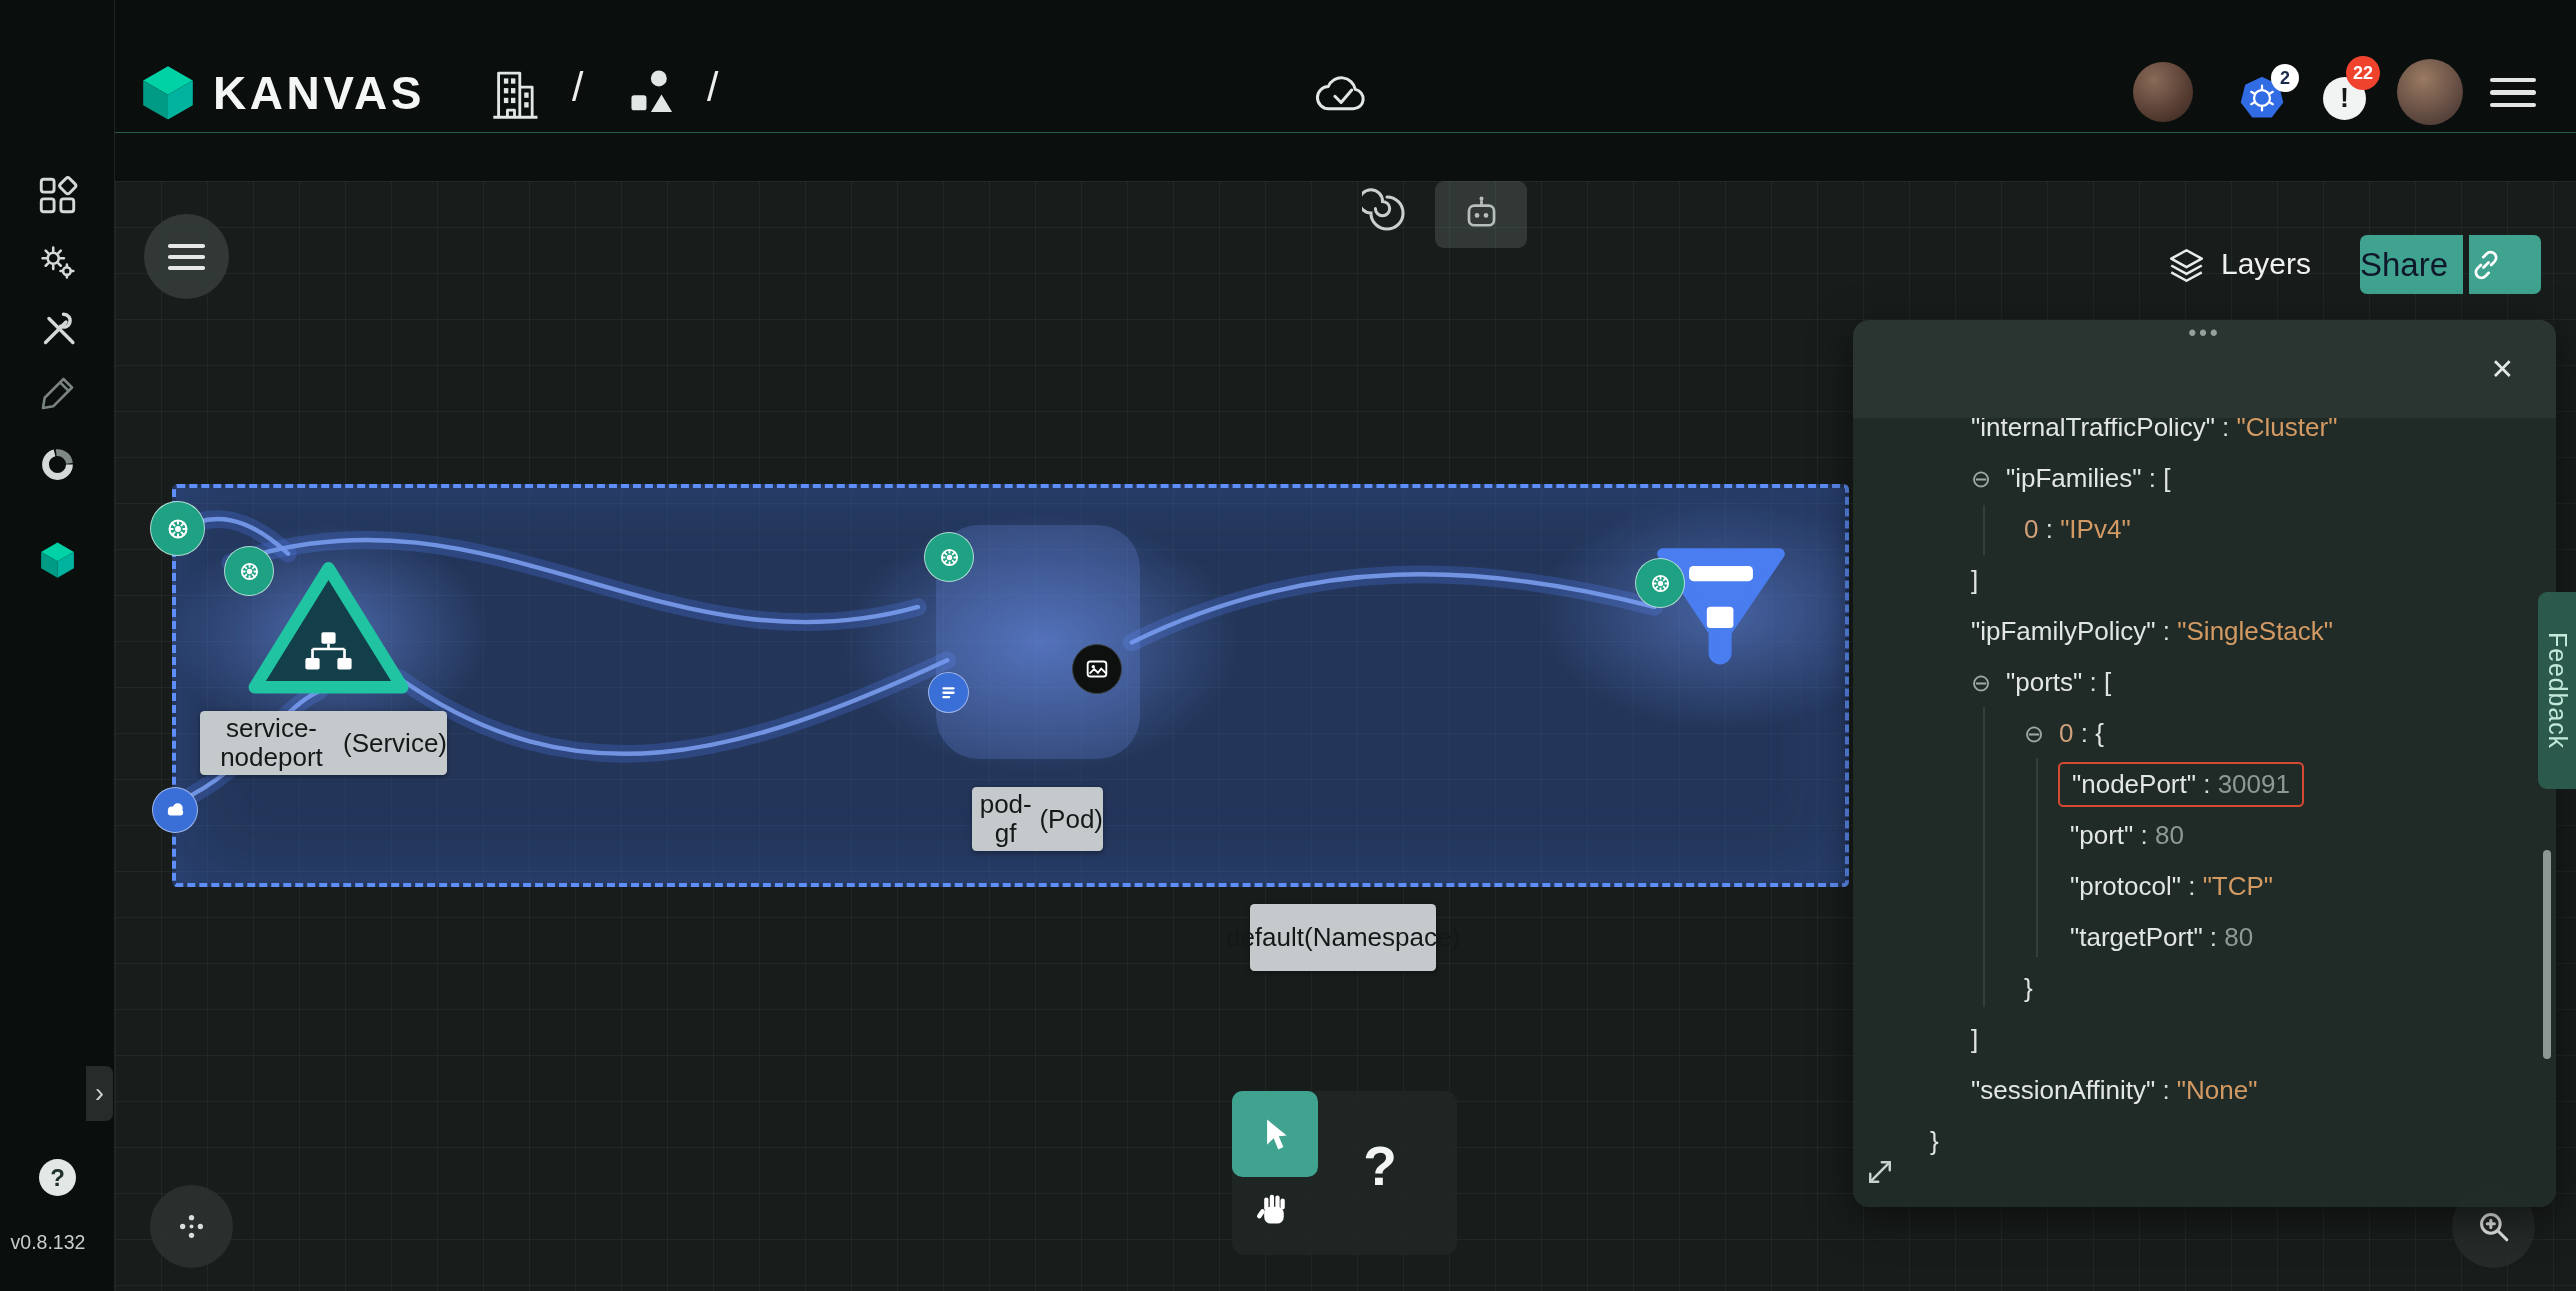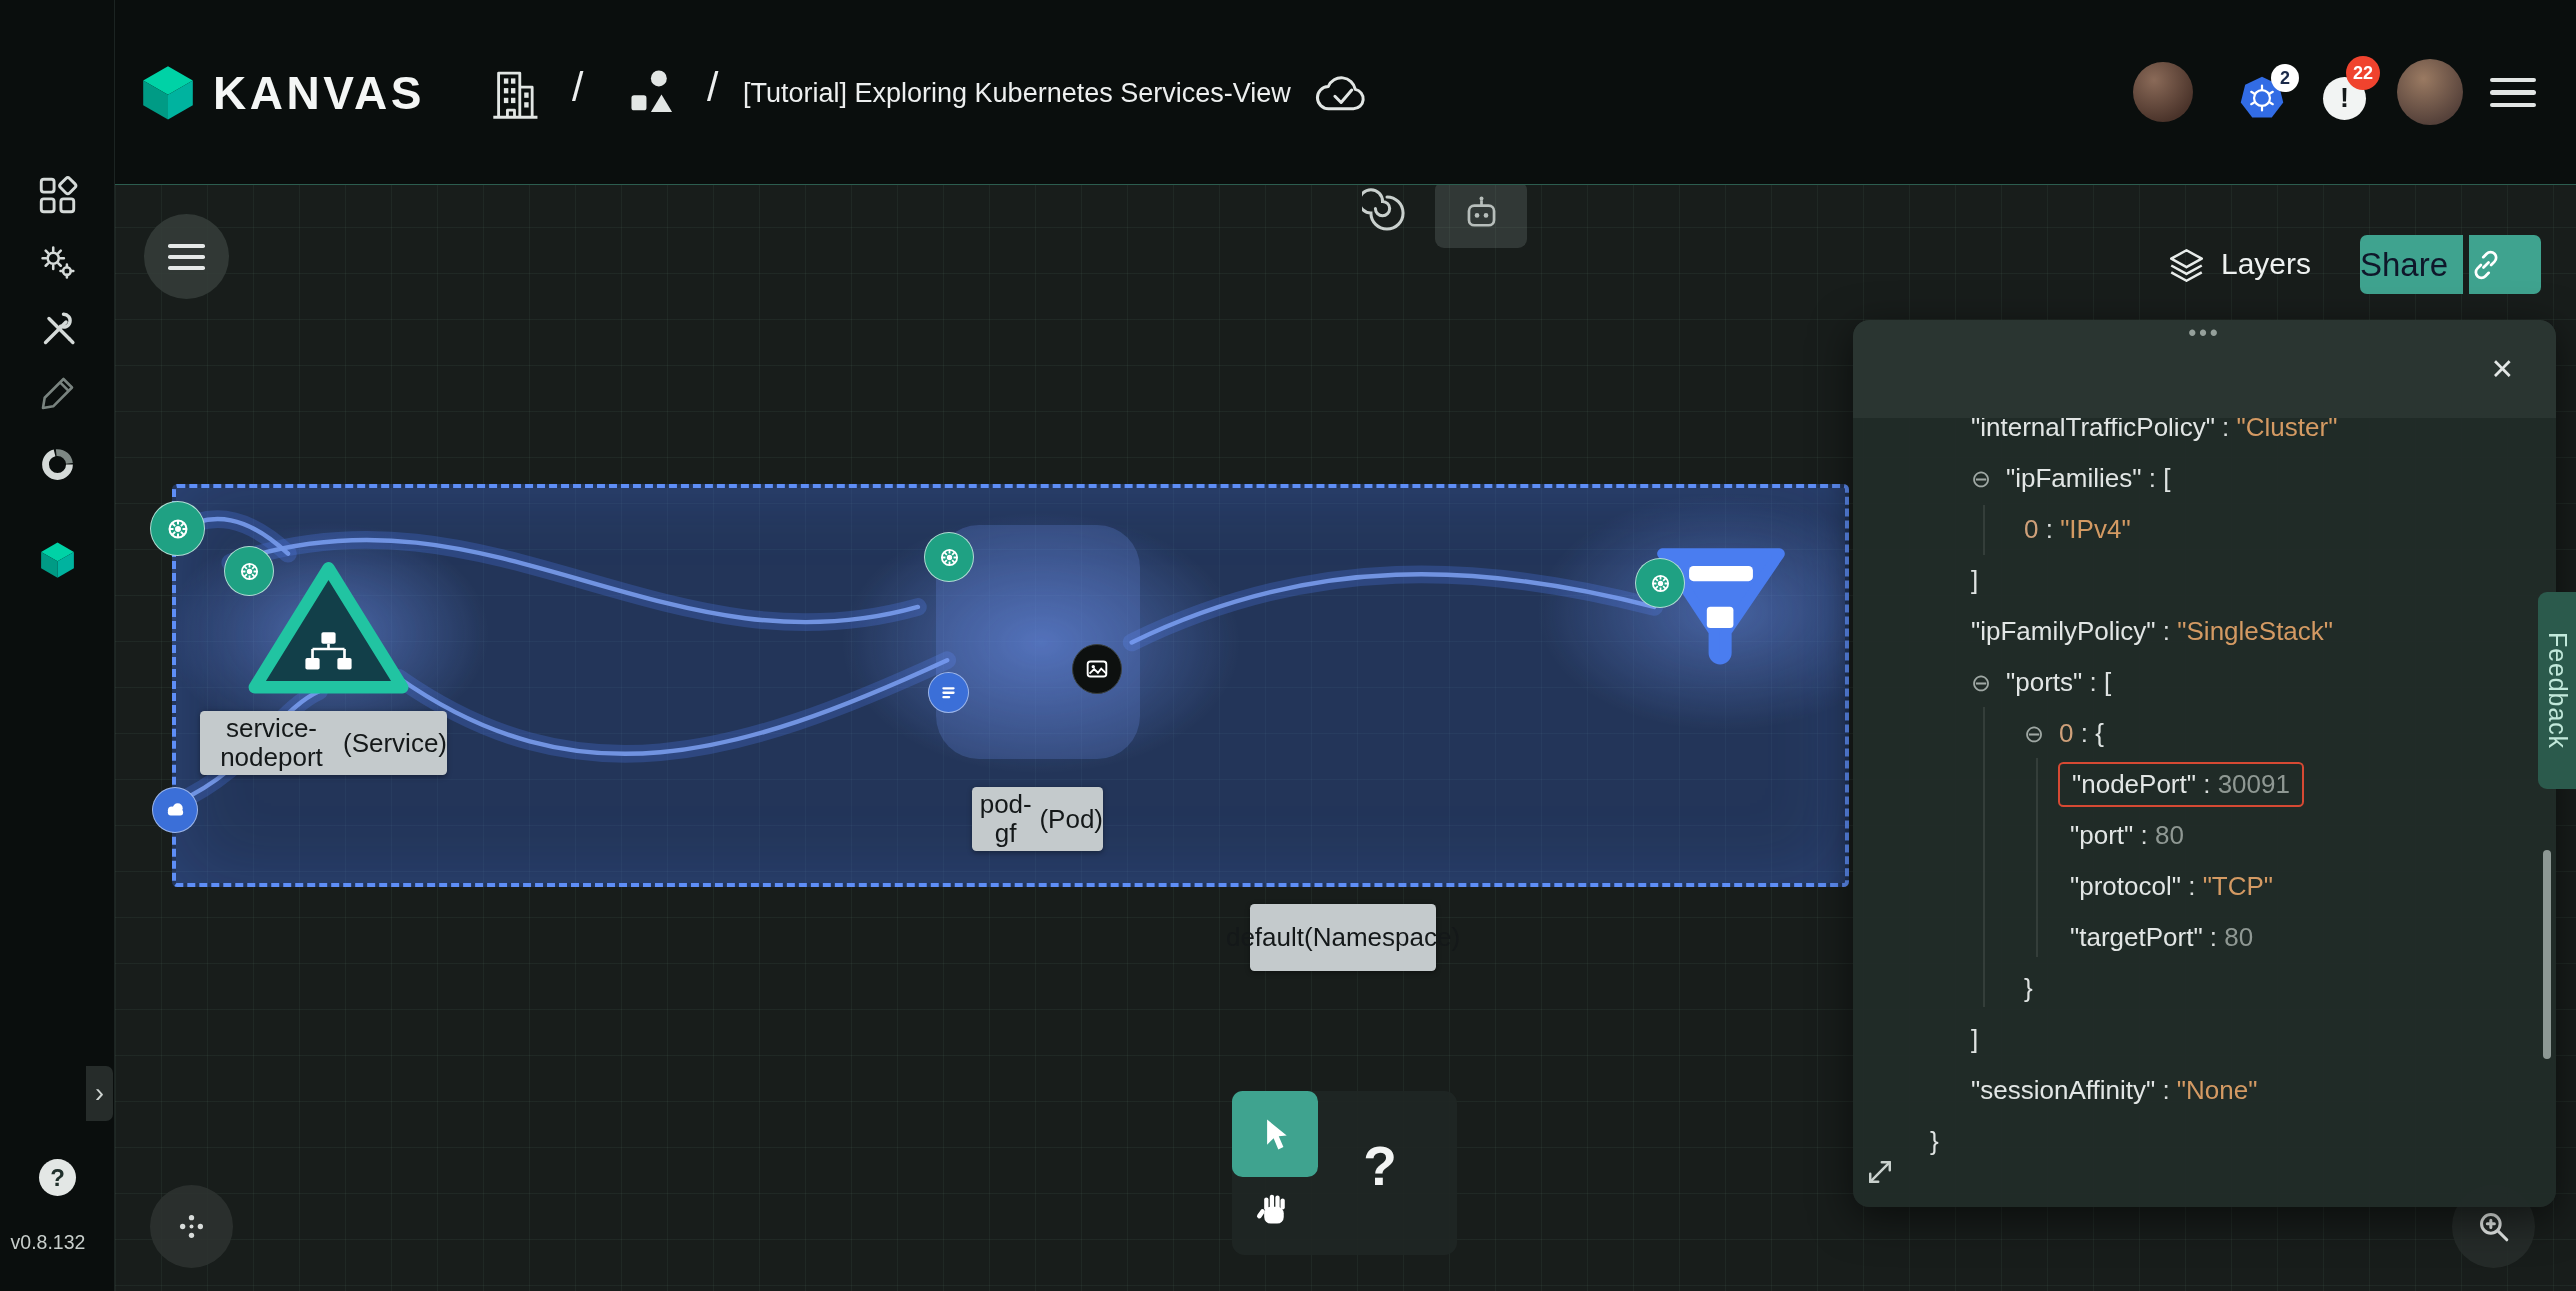--- a/index.html
+++ b/index.html
@@ -1,21 +1,21 @@
 <!DOCTYPE html>
 <html style="font-size:14px"><head>
 <meta charset="utf-8">
 <style>
   * { box-sizing: border-box; margin: 0; padding: 0; }
   html,body { width:2576px; height:1292px; overflow:hidden; background:#0B0F0E;
     font-family:"Liberation Sans", sans-serif; }
   .app { position:relative; width:2576px; height:1292px; background:#0B0F0E; }
 
   
-  .topbar { position:absolute; left:0; top:0; width:2576px; height:185px;
+  .topbar { position:absolute; left:0; top:0; width:2576px; height:133px;
     background:#0A0E0D; border-bottom:1.8px solid #2C5D4F; z-index:50; }
   .abs { position:absolute; }
   .brand-text { font-size:46px; font-weight:bold; letter-spacing:3.5px; color:#F4F6F5; }
   .bc-sep { font-size:41px; font-weight:300; color:#EDEFEF; }
   .bc-title { font-size:27px; color:#EDEFEF; white-space:nowrap; }
   .avatar { border-radius:50%; background:radial-gradient(circle at 35% 30%, #8a6a58, #4a332a 75%); }
   .avatar2 { background:radial-gradient(circle at 40% 30%, #9a7a62, #55413a 75%); }
   .badge { position:absolute; border-radius:50%; display:flex; align-items:center; justify-content:center;
     font-weight:bold; }
   .hamb span { display:block; width:46px; height:4.4px; background:#E2E5E4; border-radius:2.7px; margin-bottom:8px; }
@@ -178,21 +178,20 @@
     </div>
     <div class="abs bc-sep" style="left:572px;top:64px;">/</div>
     <div class="abs" style="left:625px;top:67px;width:50px;height:53px;">
       <svg viewBox="0 0 56 60" width="50" height="53" fill="#E2E6E4">
         <circle cx="38" cy="13" r="9"></circle>
           <rect x="7" y="32" width="17" height="17" rx="3"></rect>
           <path d="M41 31 L53 51 L29 51 Z"></path>
       </svg>
     </div>
     <div class="abs bc-sep" style="left:707px;top:64px;">/</div>
-    <div class="abs bc-title" style="left:743px;top:78px;">[Tutorial] Exploring Kubernetes Services-View</div>
     <div class="abs" style="left:1311px;top:73px;width:62px;height:43px;">
       <svg viewBox="0 0 70 48" width="62" height="43" fill="none" stroke="#E2E6E4" stroke-width="3.4" stroke-linecap="round" stroke-linejoin="round">
         <path d="M20 40 h28 a11 11 0 0 0 2 -21.8 A16 16 0 0 0 19.5 15 A12.5 12.5 0 0 0 20 40 Z"></path>
         <path d="M27 26 l7 7 l12 -14"></path>
       </svg>
     </div>
 
     <div class="abs avatar" style="left:2133px;top:62px;width:60px;height:60px;"></div>
     <div class="abs" style="left:2239px;top:75px;width:46px;height:46px;">
       <svg viewBox="0 0 52 52" width="46" height="46">

